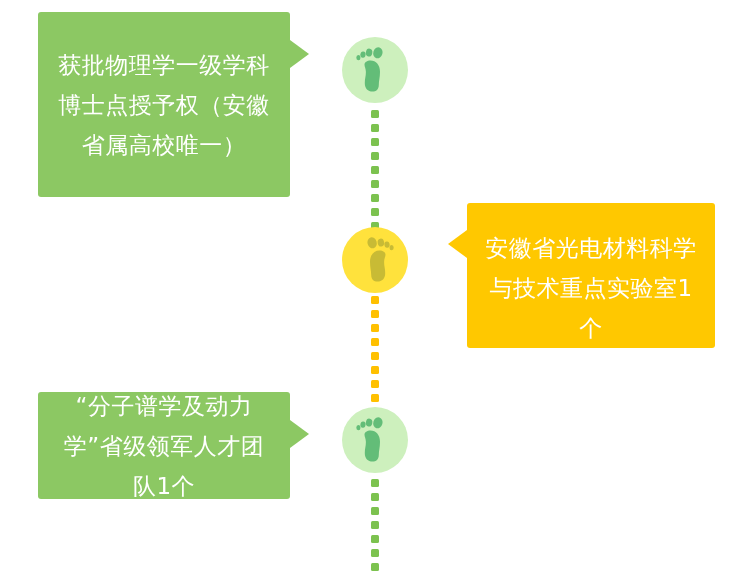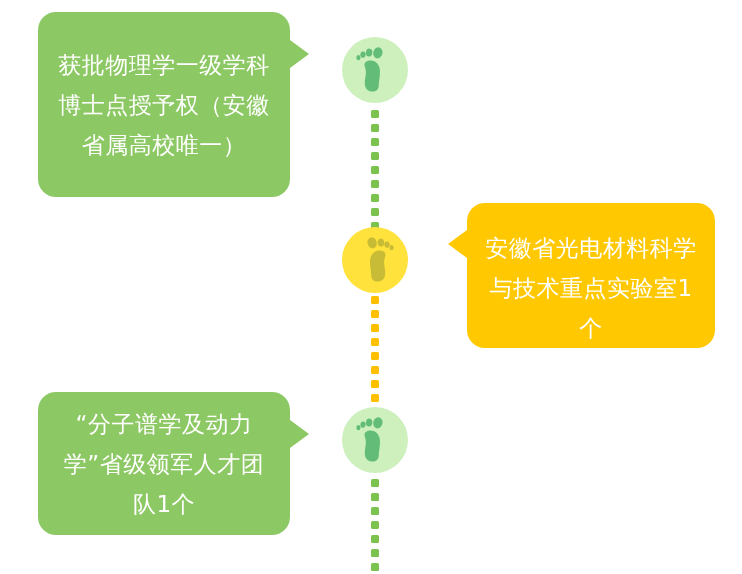--- a/index.html
+++ b/index.html
@@ -25,21 +25,21 @@
     position: absolute;
     left: 0; top: 0;
     width: 742px; height: 574px;
     pointer-events: none;
   }
 
   
   .bubble {
     position: absolute;
     box-sizing: border-box;
-    border-radius: 18px;
+    border-radius: 3px;
     display: flex;
     align-items: center;
     justify-content: center;
     text-align: center;
     color: #ffffff;
     letter-spacing: 0.5px;
   }
   .bubble .txt {
     display: block;
     font-size: 23px;
@@ -66,21 +66,21 @@
     border-top: 14px solid transparent;
     border-bottom: 14px solid transparent;
     border-right: 19px solid #ffc800;
   }
 
   
   #bubble-1 { left: 38px;  top: 12px;  width: 252px; height: 185px; }
   #bubble-1 .tail { left: 252px; top: 28px; }
   #bubble-2 { left: 467px; top: 203px; width: 248px; height: 145px; }
   #bubble-2 .tail { left: -19px; top: 27px; }
-  #bubble-3 { left: 38px;  top: 392px; width: 252px; height: 143px; }
+  #bubble-3 { left: 38px;  top: 392px; width: 252px; height: 107px; }
   #bubble-3 .tail { left: 252px; top: 28px; }
 
   
   .node {
     position: absolute;
     width: 66px;
     height: 66px;
     border-radius: 50%;
     display: flex;
     align-items: center;

